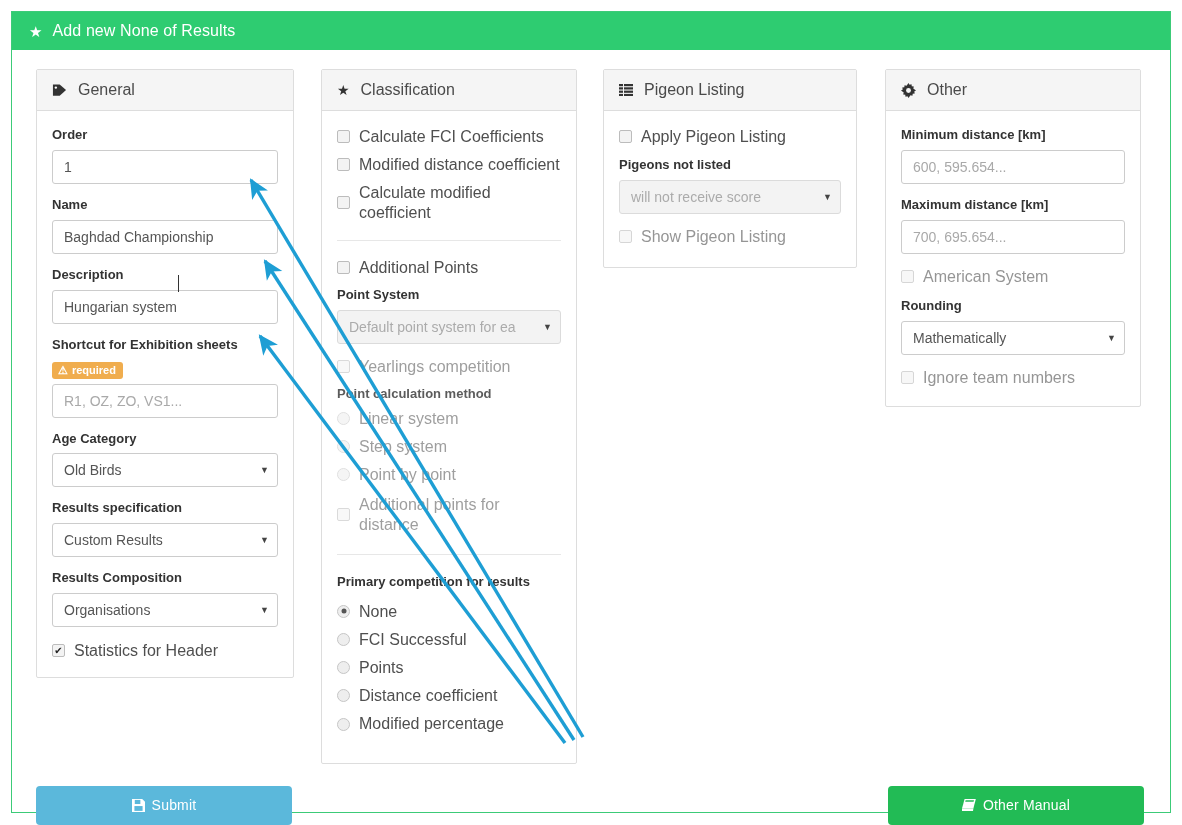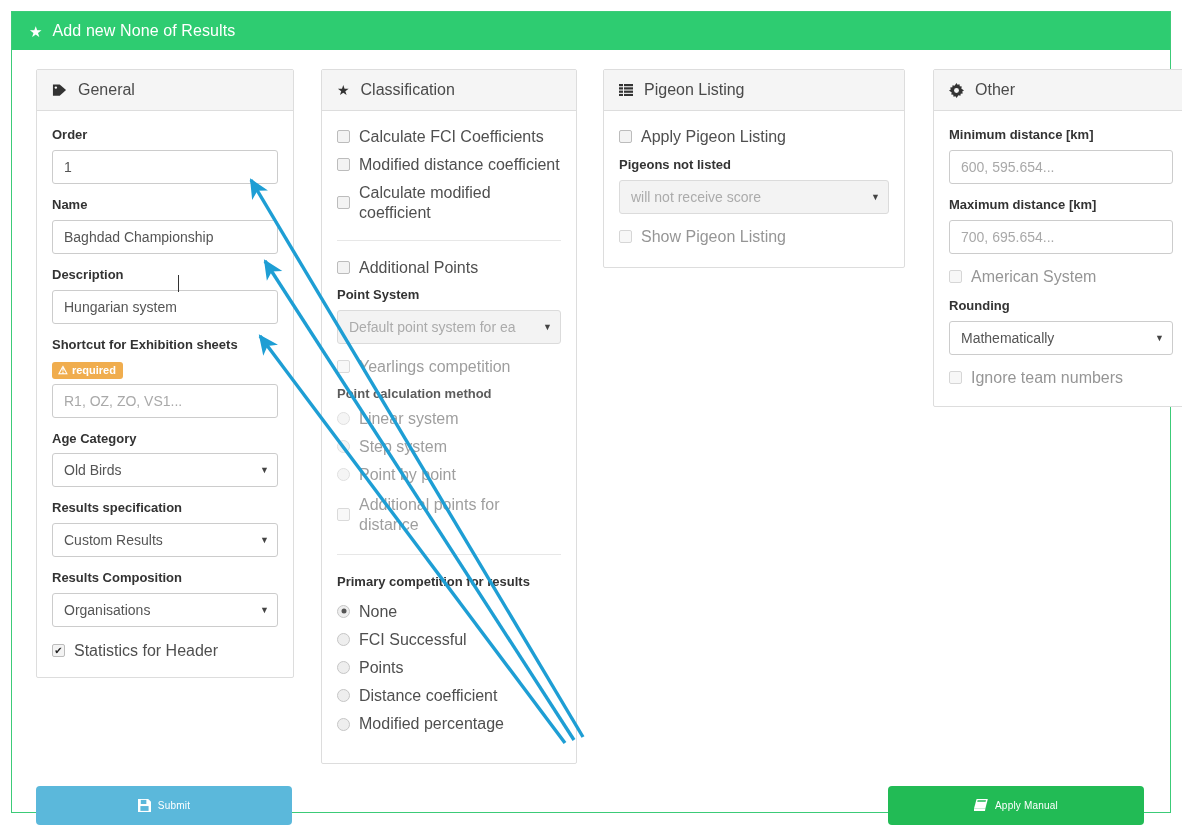--- a/index.html
+++ b/index.html
@@ -49,21 +49,21 @@
 
   
   .cols {
     display: flex;
     align-items: flex-start;
     gap: 0;
   }
   .col { flex: 0 0 auto; }
   .col-general       { width: 258px; margin-left: 12px; }
   .col-classification{ width: 256px; margin-left: 27px; }
-  .col-pigeon        { width: 302px; margin-left: 26px; }
+  .col-pigeon        { width: 254px; margin-left: 26px; }
   .col-other         { width: 256px; margin-left: 28px; }
 
   
   .panel {
     border: 1px solid #dddddd;
     background: #ffffff;
     border-radius: 2px;
   }
   .panel-heading {
     background: #f5f5f5;
@@ -224,21 +224,21 @@
     height: 62px;
   }
   .btn {
     display: inline-flex;
     align-items: center;
     justify-content: center;
     height: 39px;
     border: none;
     border-radius: 4px;
     color: #ffffff;
-    font-size: 10px;
+    font-size: 14px;
     font-family: "Liberation Sans", sans-serif;
     cursor: pointer;
     letter-spacing: .2px;
   }
   .btn .b-ico { margin-right: 7px; font-size: 13px; line-height: 1; display: inline-flex; }
   .btn-submit {
     position: absolute;
     left: 12px; top: 0;
     width: 256px;
     background: #5bb8db;
@@ -550,21 +550,21 @@
         </button>
 
         <button class="btn btn-manual">
           <span class="b-ico">
             <svg class="icon-svg" width="14" height="12" viewBox="0 0 14 12" fill="#fff">
               <path d="M2.6 0h11.2L11.4 9.6H0L2.6 0z"></path>
               <path d="M0 9.6h11.4L11 12H0V9.6z" fill="#fff"></path>
               <path d="M3.6 1.2h8.4l-.4 1.5H3.2l.4-1.5z" fill="#22bb55"></path>
             </svg>
           </span>
-          <span>Apply Manual</span>
+          <span>Other Manual</span>
         </button>
       </div>
 
     </div>
   </div>
 
   <svg class="arrows" viewBox="0 0 1182 825" width="1182" height="825">
     <defs>
       <marker id="ah" markerWidth="7" markerHeight="7" refX="5.6" refY="3.1" orient="auto" markerUnits="strokeWidth">
         <path d="M0.4,0.4 L6.2,3.1 L0.4,5.8 L1.9,3.1 z" fill="#1e9ed4"></path>

